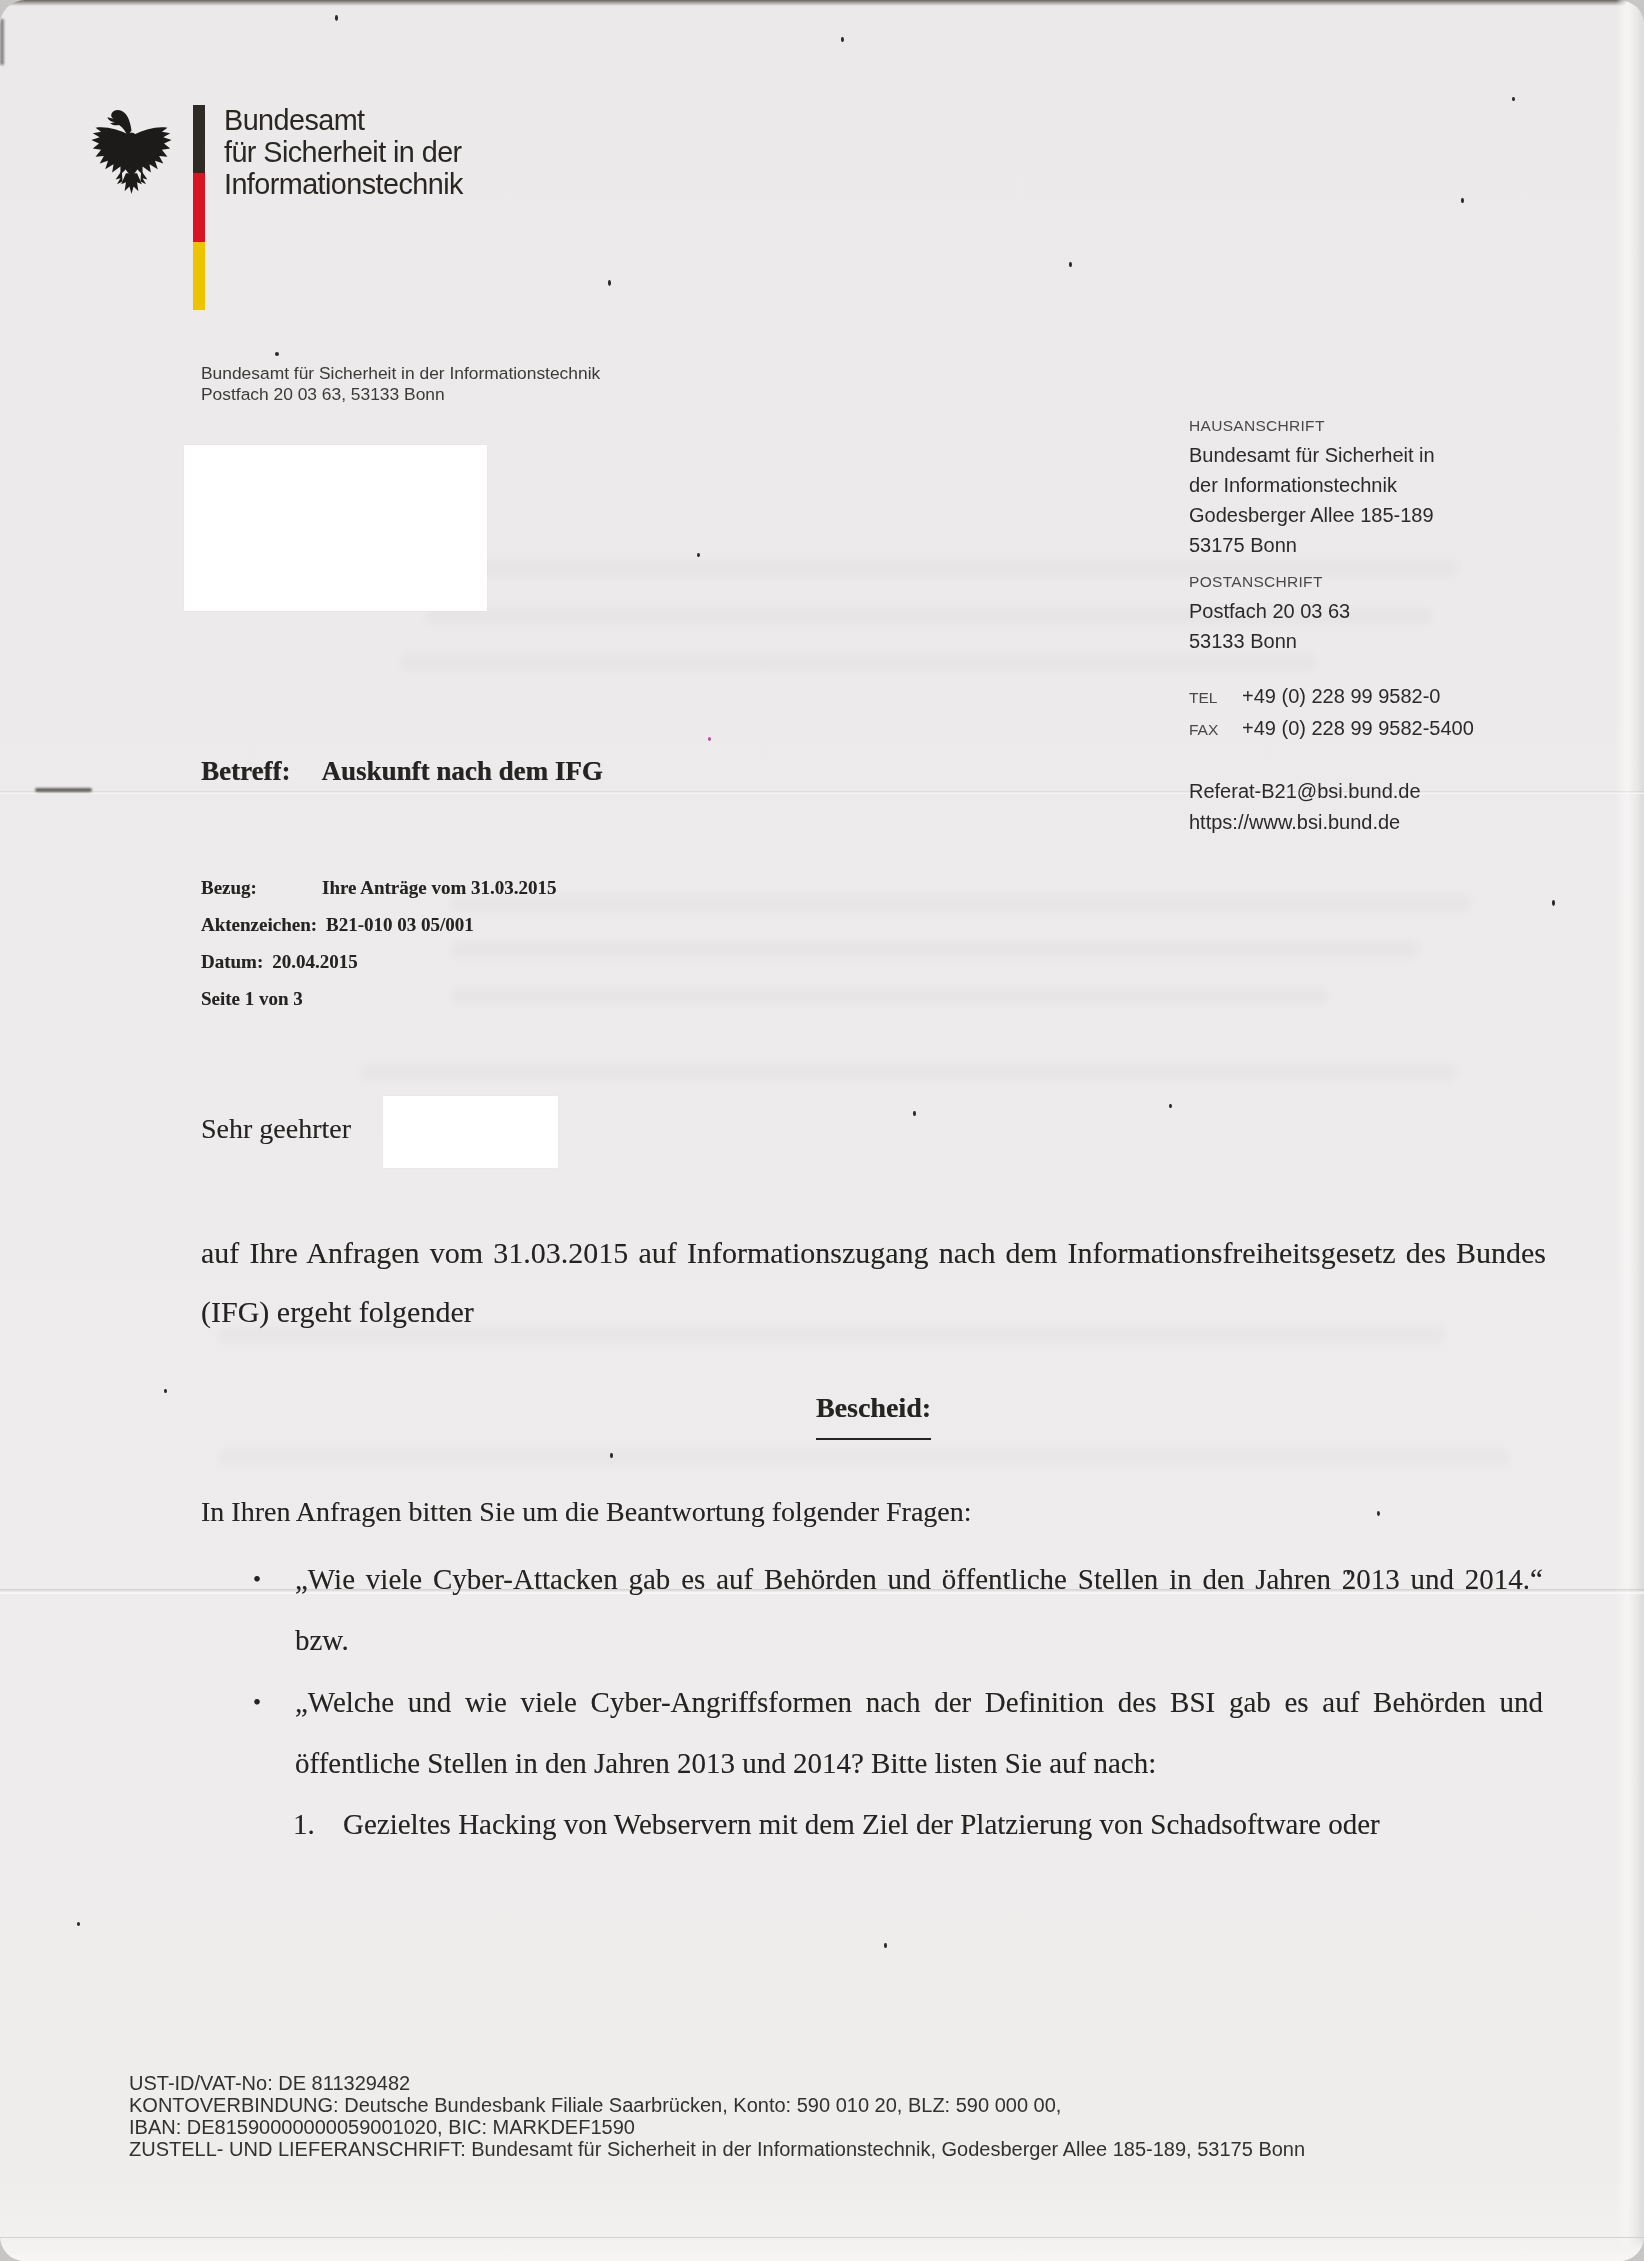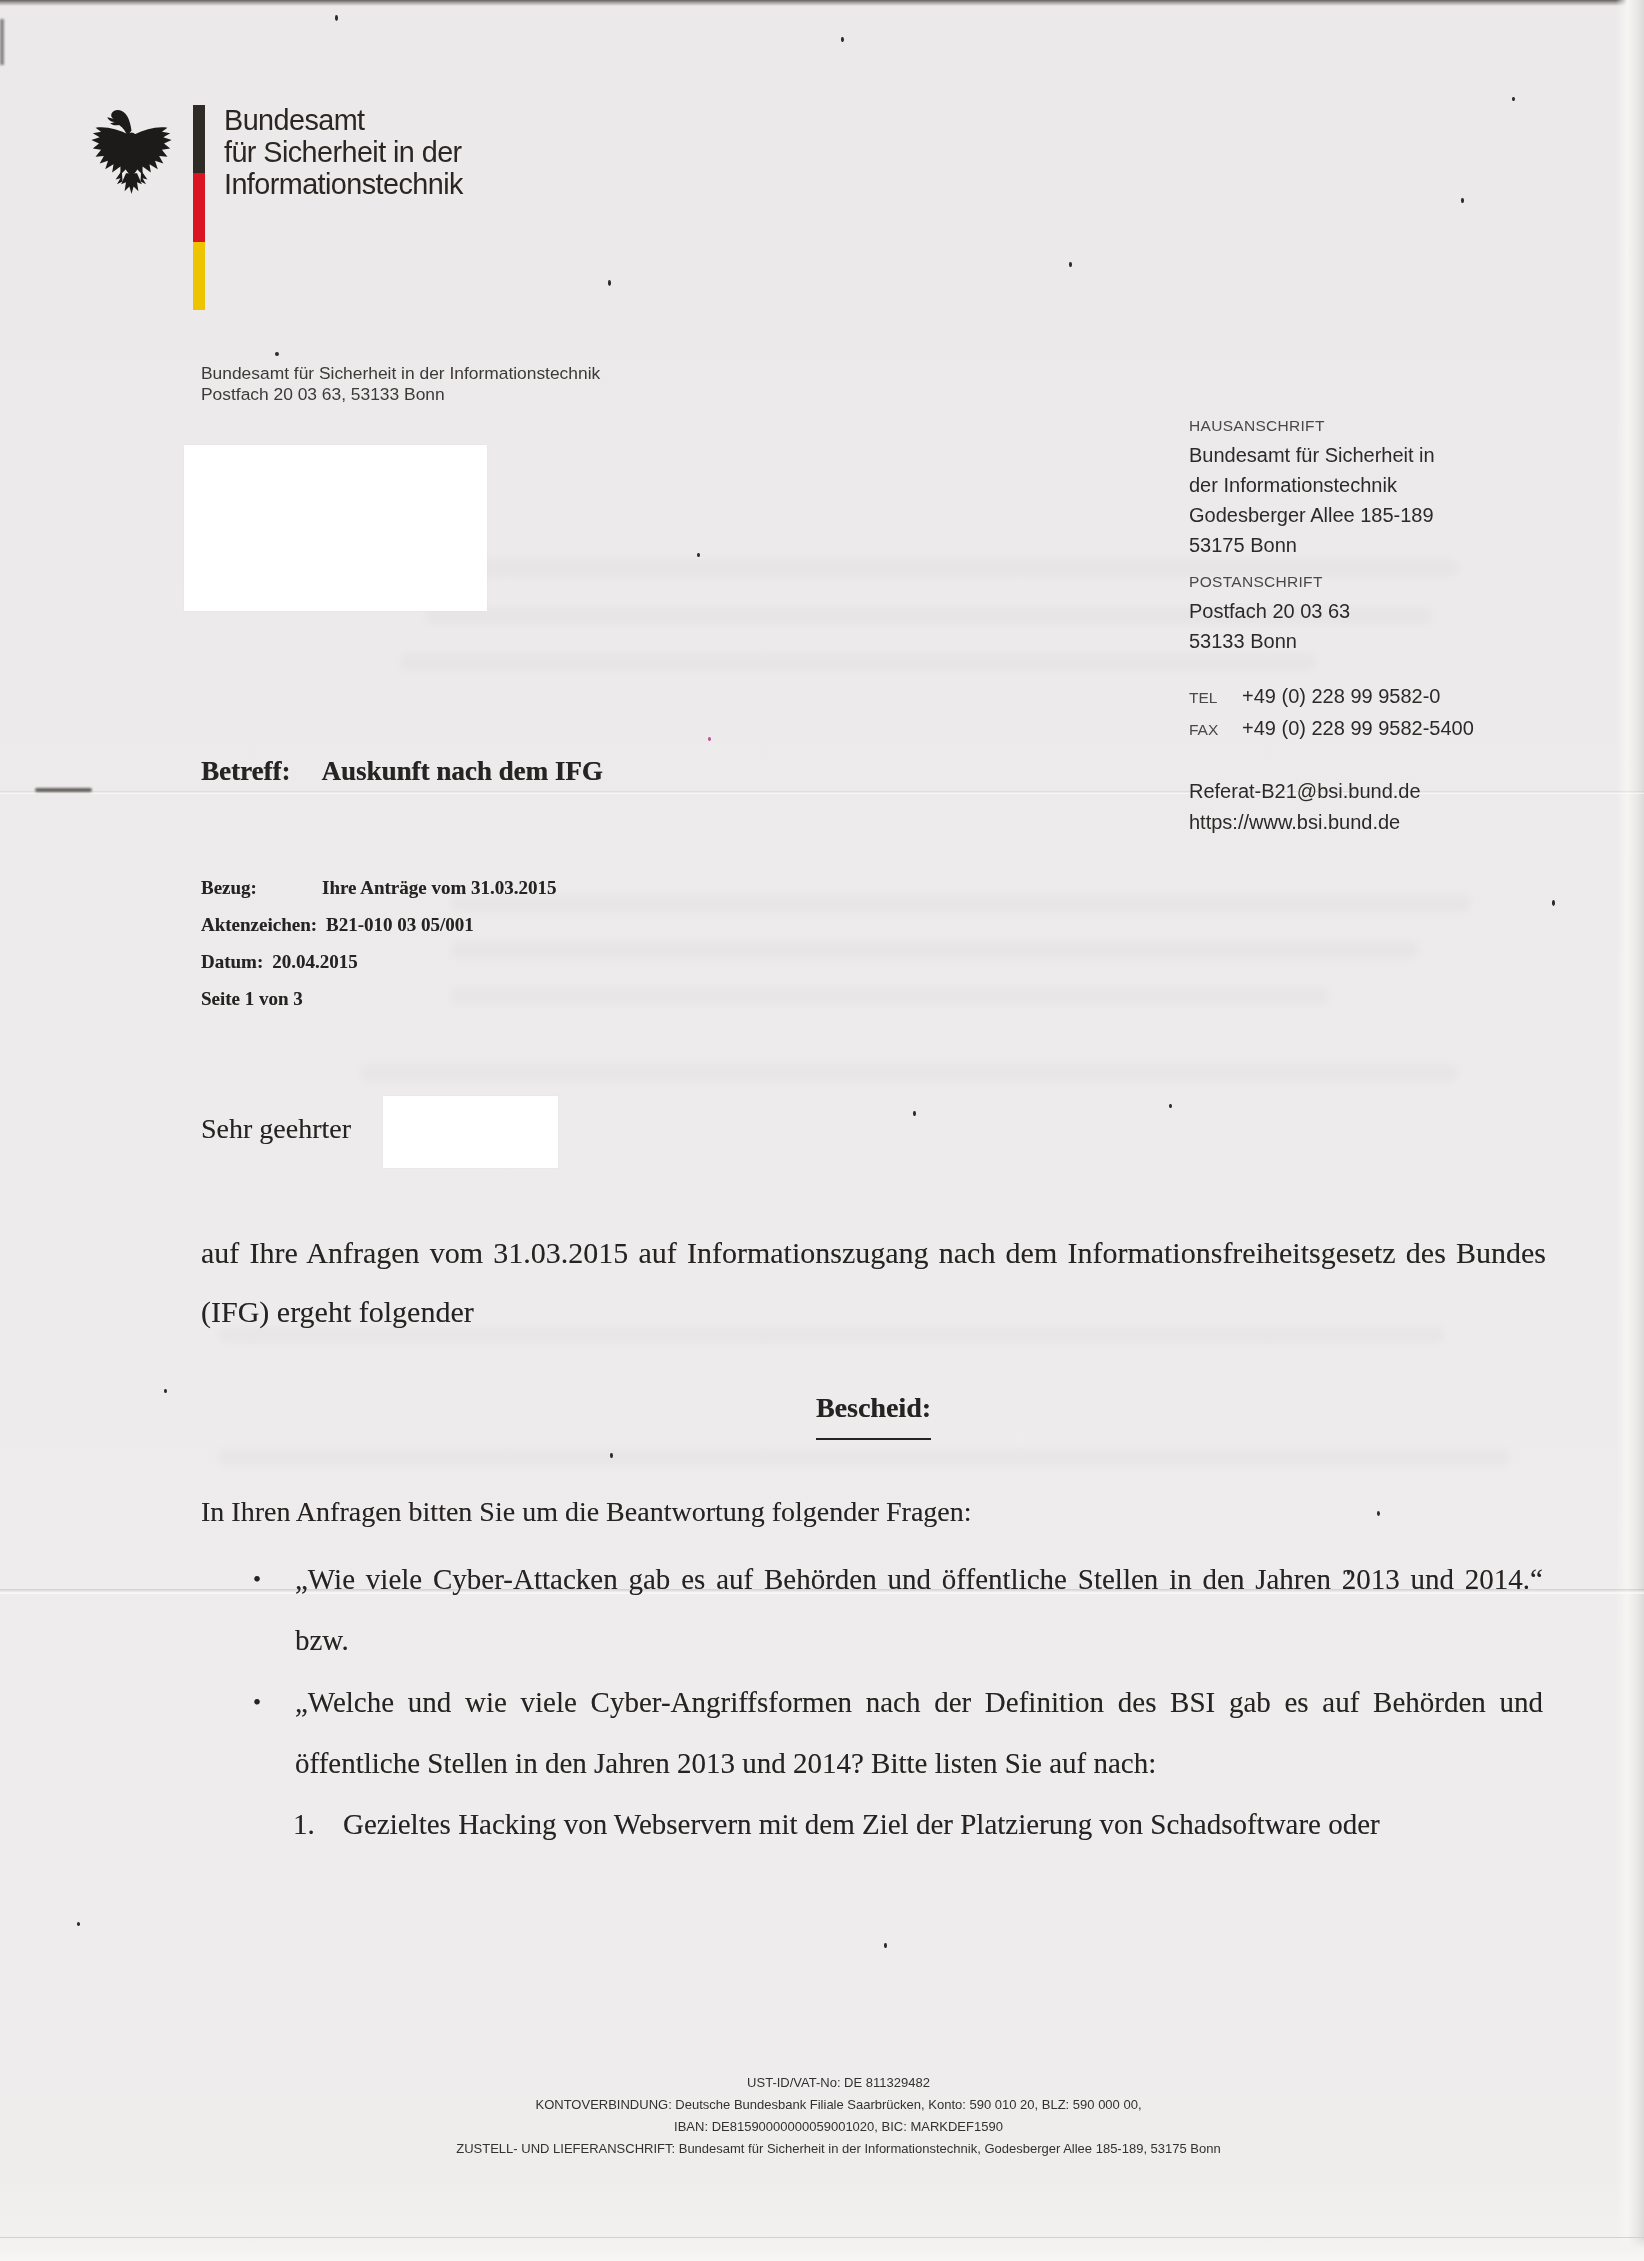--- a/index.html
+++ b/index.html
@@ -3,20 +3,21 @@
 <meta charset="utf-8">
 <style>
   html,body{margin:0;padding:0;background:#c8c6c4;}
   .page{
     position:relative;
     width:1644px;height:2261px;
     background:linear-gradient(180deg,#ebe9ea 0%,#edebec 55%,#efedec 96%,#f3f2f1 100%);
     overflow:hidden;
     font-family:"Liberation Serif", serif;
     color:#262422;
+    border-radius:25px;
   }
   
   .scan-top-edge{position:absolute;left:0;top:0;width:100%;height:5.8px;
     background:linear-gradient(180deg,#4c4946 0%,#9b9896 45%,rgba(236,234,235,0) 100%);opacity:.85;}
   .scan-right-edge{position:absolute;right:0;top:0;width:28px;height:100%;
     background:linear-gradient(90deg,rgba(236,234,235,0) 0%,#f6f5f4 40%,#eae8e7 75%,#dcdad8 100%);}
   .scan-bottom-edge{position:absolute;left:0;bottom:0;width:100%;height:23px;
     background:linear-gradient(180deg,rgba(236,234,235,0) 0%,#f3f2f1 45%,#f8f7f6 100%);
     border-top:0.6px solid #d3d1cf;}
   .scan-left-mark{position:absolute;left:0;top:19.3px;width:3.9px;height:46px;background:#8a8785;filter:blur(1.3px);}
@@ -95,21 +96,21 @@
   .num-item{left:293px;width:1264px;}
   .num-item .marker{width:50px;}
   .num-item .txt{width:1213px;}
   .b1{top:1549px;}
   .b2{top:1672px;}
   .n1{top:1794px;}
   
   .footer{
     position:absolute;left:129px;top:2072px;width:1419px;
     font-family:"Liberation Sans", sans-serif;
-    font-size:13px;line-height:22px;color:#333130;text-align:center;
+    font-size:20px;line-height:22px;color:#333130;
   }
 </style>
 </head>
 <body>
 
 <div class="page">
 
   <div class="scan-top-edge"></div>
   <div class="scan-right-edge"></div>
   <div class="scan-bottom-edge"></div>

